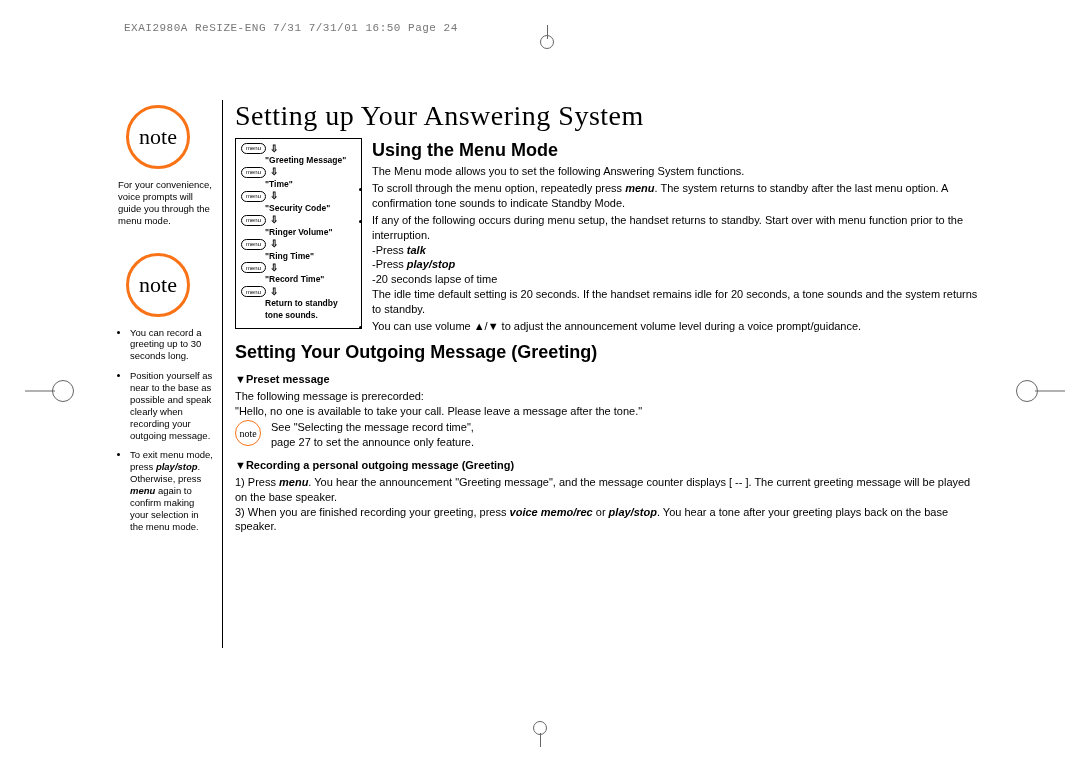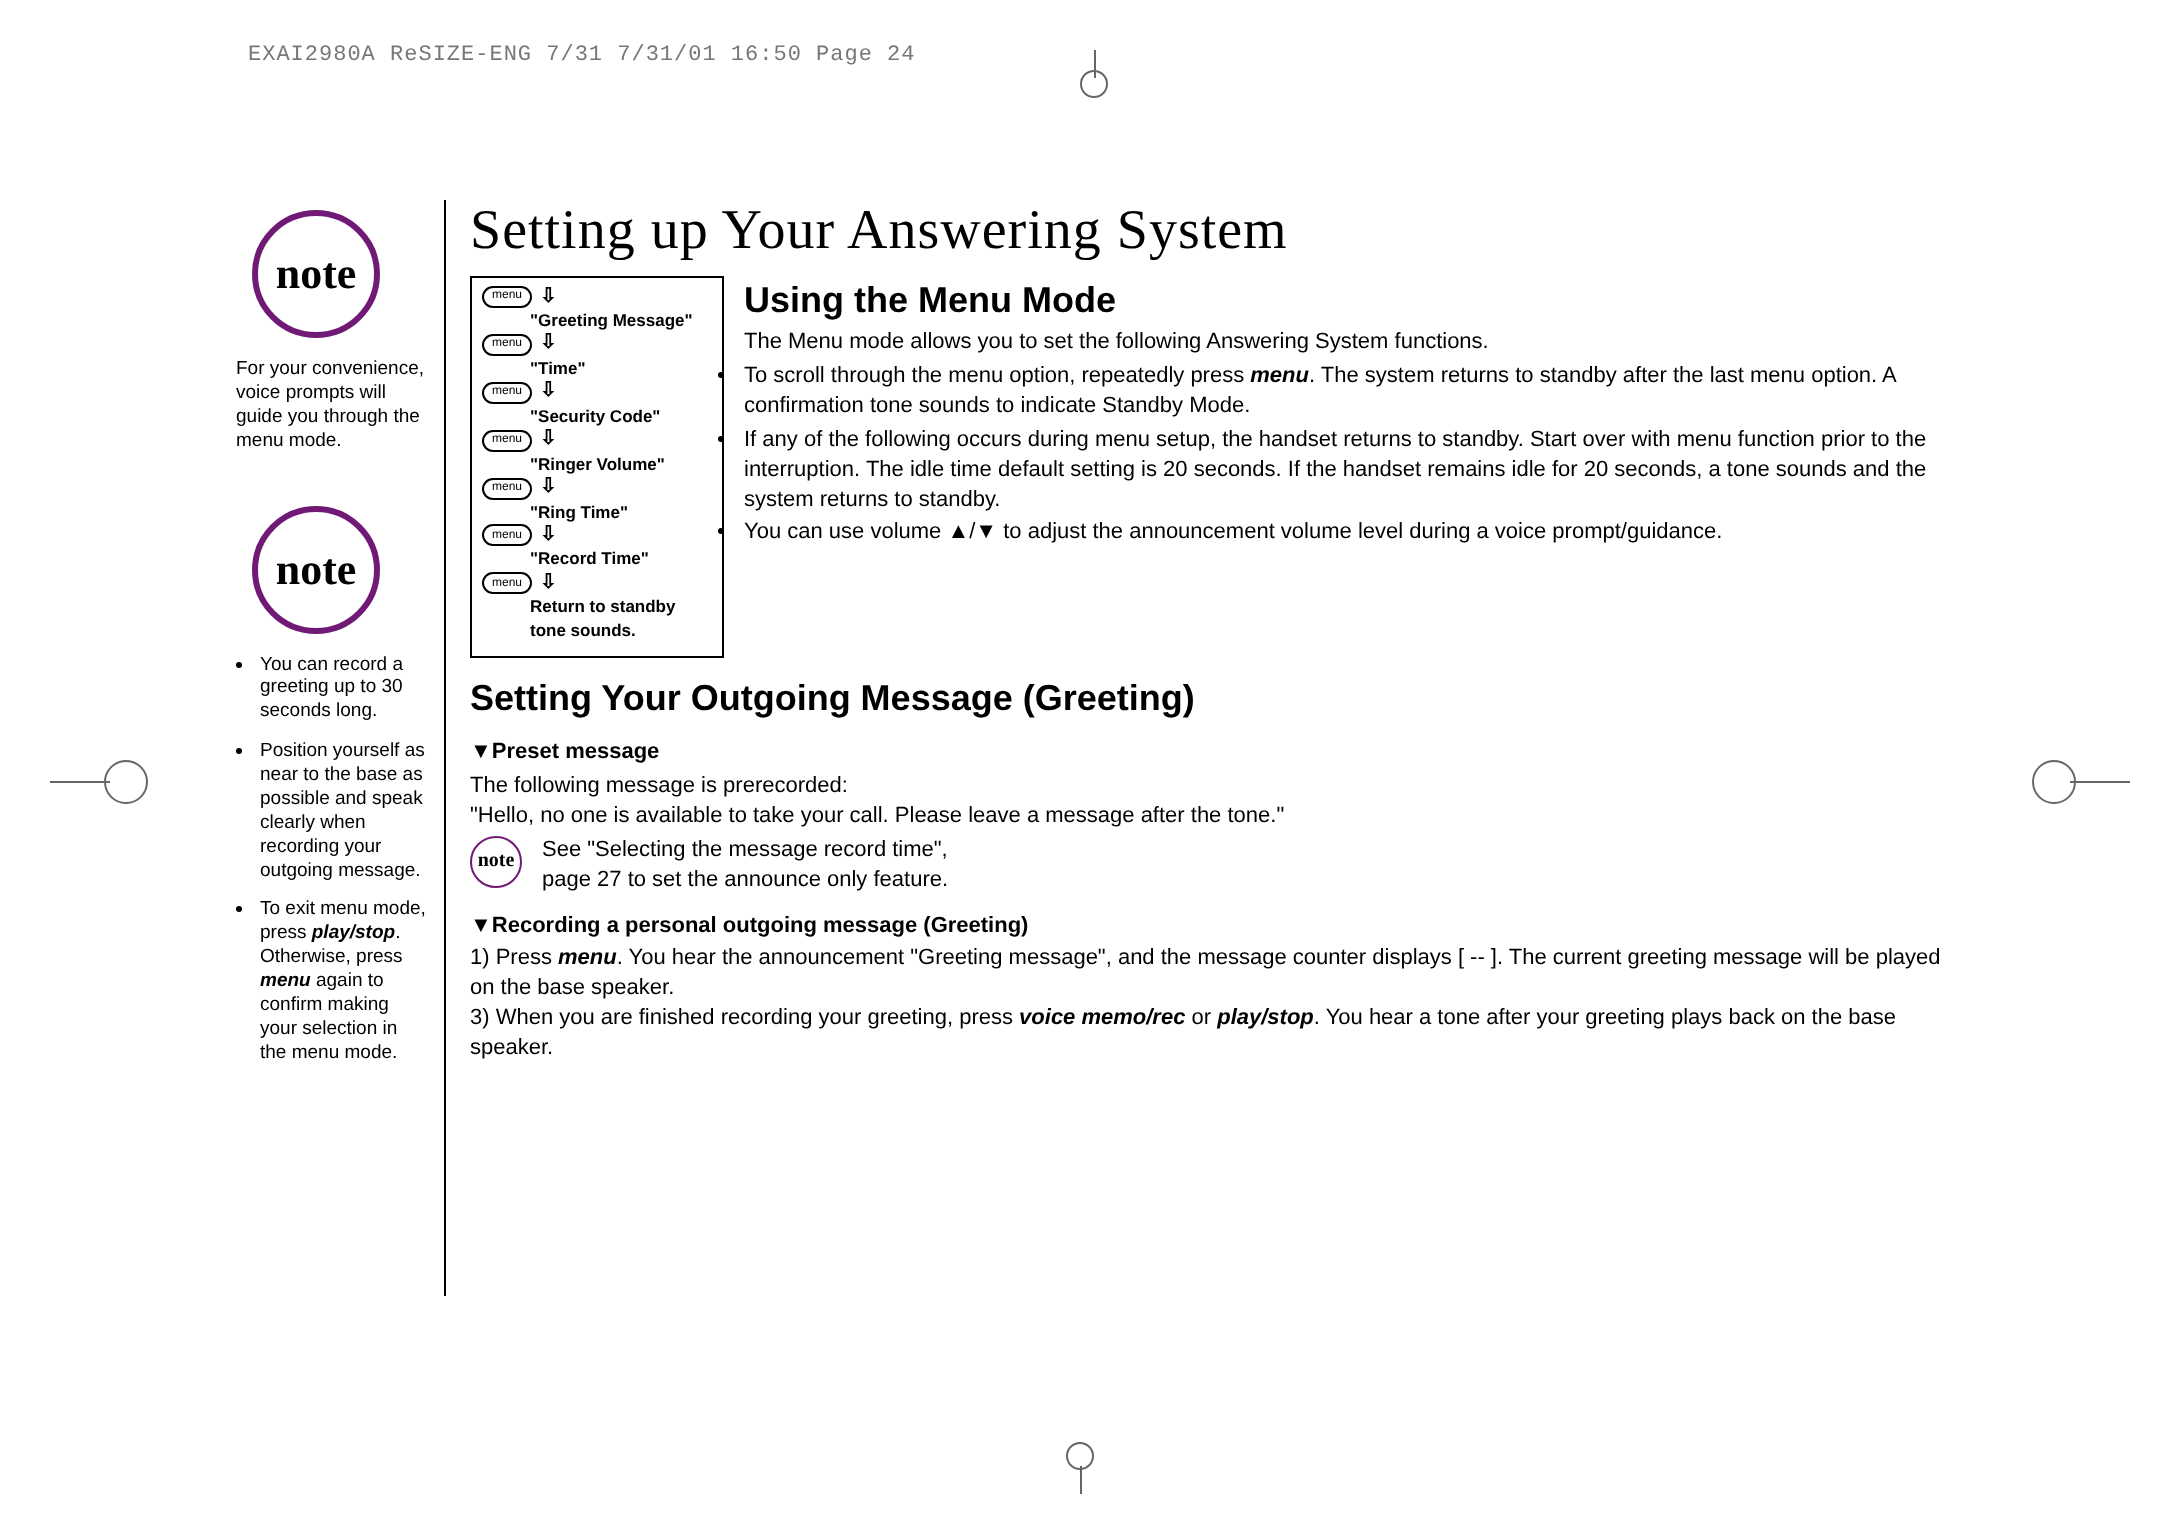--- a/index.html
+++ b/index.html
@@ -96,28 +96,27 @@
   .side-col {
     position: absolute;
     left: 18px;
     top: 35px;
     width: 95px;
     font-size: 9.5px;
     line-height: 1.25;
   }
   .note-circle {
     width: 58px; height:58px;
-    border:3px solid #701a75;
+    border:3px solid #f97316;
     border-radius:50%;
     display:flex; align-items:center; justify-content:center;
     font-family: Georgia, "Times New Roman", serif;
     font-size: 22px;
     margin-left: 8px;
     margin-bottom: 10px;
-    font-weight: bold;
   }
   .note-circle.small {
     width: 24px; height:24px;
     border-width:1.5px;
     font-size: 10px;
     display:inline-flex;
     margin:0 4px 0 0;
     vertical-align: middle;
     flex-shrink:0;
   }
@@ -299,20 +298,25 @@
 
     <div class="body-text">
       <h2 class="sec">Using the Menu Mode</h2>
       <div>The Menu mode allows you to set the following Answering System functions.</div>
       <ul>
         <li>
           <span>To scroll through the menu option, repeatedly press </span><em class="bi">menu</em><span>. The system returns to standby after the last menu option. A confirmation tone sounds to indicate Standby Mode.</span>
         </li>
         <li>
           <span>If any of the following occurs during menu setup, the handset returns to standby. Start over with menu function prior to the interruption.</span>
+          <div class="indent-lines">
+            <div><span>-Press </span><em class="bi">talk</em></div>
+            <div><span>-Press </span><em class="bi">play/stop</em></div>
+            <div>-20 seconds lapse of time</div>
+          </div>
           <span>The idle time default setting is 20 seconds. If the handset remains idle for 20 seconds, a tone sounds and the system returns to standby.</span>
         </li>
         <li>You can use volume ▲/▼ to adjust the announcement volume level during a voice prompt/guidance.</li>
       </ul>
     </div>
 
     <div style="clear:both"></div>
 
     <div class="body-text">
       <h2 class="sec">Setting Your Outgoing Message (Greeting)</h2>

